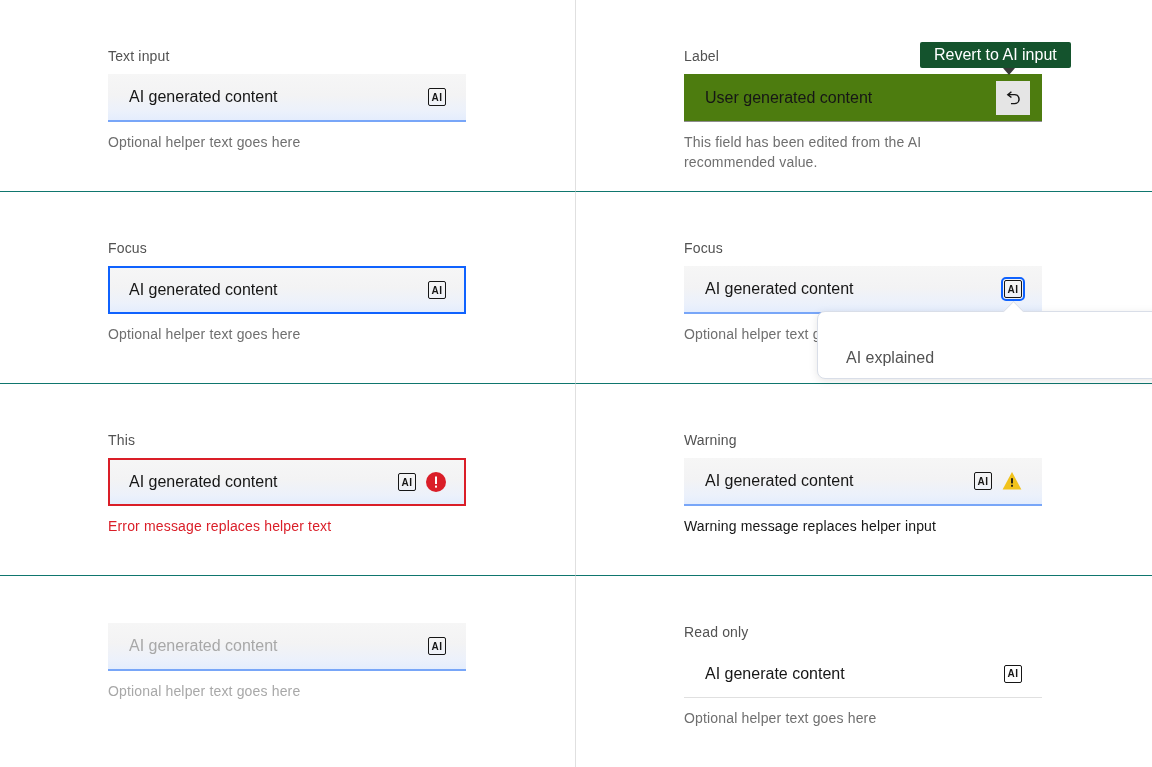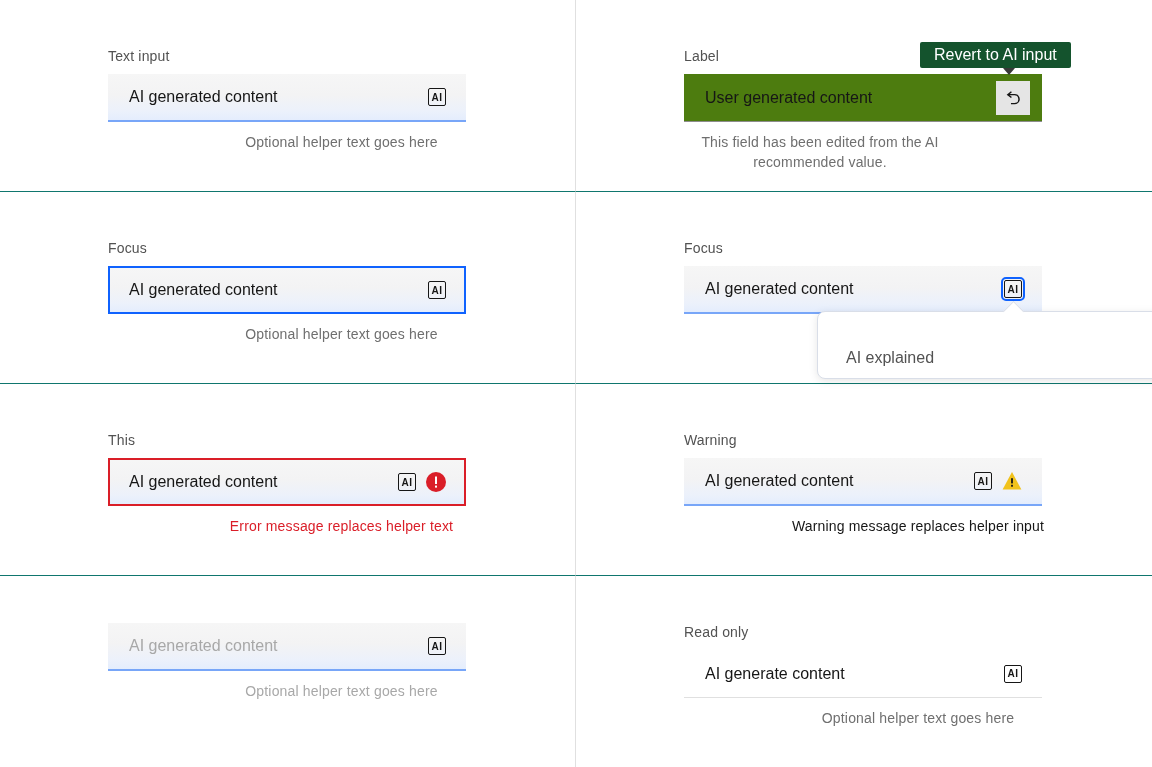--- a/index.html
+++ b/index.html
@@ -18,21 +18,21 @@
               font-size:16px;color:#161616;}
   .input-value{white-space:nowrap;overflow:hidden;}
   .input-ai{background:linear-gradient(180deg,#f6f6f6 0%,#f3f3f4 45%,#ecf1fb 80%,#e4edfd 100%);
             border-bottom:2px solid #78a6f8;}
   .input-focus{border:2px solid #0f62fe;padding:0 18px 0 19px;}
   .input-error{border:2px solid #da1e28;padding:0 18px 0 19px;}
   .input-edited{background:#4d7c0f;border-bottom:1px solid #8d8d8d;padding-right:12px;}
   .input-readonly{background:transparent;border-bottom:1px solid #e0e0e0;}
   .cell-disabled .field-label,.cell-disabled .helper,.cell-disabled .input-value{color:#a8a8a8;}
 
-  .helper{font-size:14px;line-height:20px;letter-spacing:.16px;color:#6f6f6f;margin-top:10px;text-align:center;}
+  .helper{font-size:14px;line-height:20px;letter-spacing:.16px;color:#6f6f6f;margin-top:10px;}
   .helper-narrow{max-width:272px;}
   .msg-error{color:#da1e28;}
   .msg-warning{color:#161616;}
 
   .ai-badge{margin-left:auto;flex:none;width:18px;height:18px;box-sizing:border-box;
             border:1px solid #161616;border-radius:2px;
             display:flex;align-items:center;justify-content:center;
             font-size:10px;font-weight:bold;letter-spacing:.4px;color:#161616;}
   .badge-focused{outline:2px solid #0f62fe;outline-offset:1px;}
 

